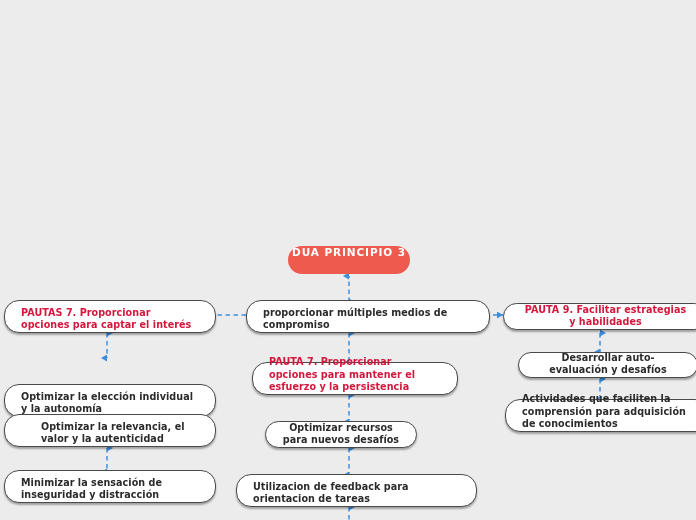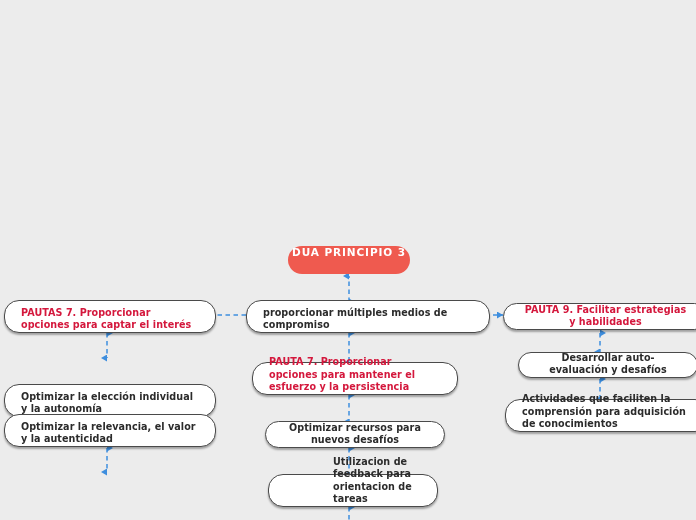--- a/index.html
+++ b/index.html
@@ -125,34 +125,37 @@
   <div class="root-node" style="left:288px; top:246px; width:122px; height:28px;">
     <span class="txt">DUA PRINCIPIO 3</span>
   </div>
 
   <div class="node accent" style="left:4px; top:300px; width:212px; height:33px;">
     <span class="txt">PAUTAS 7. Proporcionar opciones para captar el interés</span>
   </div>
   <div class="node" style="left:4px; top:356px; width:212px; height:33px;margin-top:28px;">
     <span class="txt">Optimizar la elección individual y la autonomía</span>
   </div>
-  <div class="node" style="left:4px; top:414px; width:212px; height:33px;">
+  <div class="node" style="left:4px; top:414px; width:212px; height:33px;padding-left:20px;">
     <span class="txt">Optimizar la relevancia, el valor y la autenticidad</span>
+  </div>
+  <div class="node" style="left:4px; top:470px; width:212px; height:33px;">
+    <span class="txt">Minimizar la sensación de inseguridad y distracción</span>
   </div>
 
   <div class="node" style="left:246px; top:300px; width:244px; height:33px;">
     <span class="txt">proporcionar múltiples medios de compromiso</span>
   </div>
   <div class="node accent" style="left:252px; top:362px; width:206px; height:33px;">
     <span class="txt">PAUTA 7. Proporcionar opciones para mantener el esfuerzo y la persistencia</span>
   </div>
-  <div class="node centered" style="left:265px; top:421px; width:180px; height:27px;">
+  <div class="node centered" style="left:265px; top:421px; width:152px; height:27px;">
     <span class="txt">Optimizar recursos para nuevos desafíos</span>
   </div>
-  <div class="node" style="left:268px; top:474px; width:170px; height:33px;padding-left:48px;">
+  <div class="node" style="left:236px; top:474px; width:241px; height:33px;">
     <span class="txt">Utilizacion de feedback para orientacion de tareas</span>
   </div>
 
   <div class="node accent centered" style="left:503px; top:303px; width:205px; height:27px;">
     <span class="txt">PAUTA 9. Facilitar estrategias y habilidades</span>
   </div>
   <div class="node centered" style="left:518px; top:352px; width:180px; height:26px;">
     <span class="txt">Desarrollar auto-evaluación y desafíos</span>
   </div>
   <div class="node" style="left:505px; top:399px; width:205px; height:33px;">

